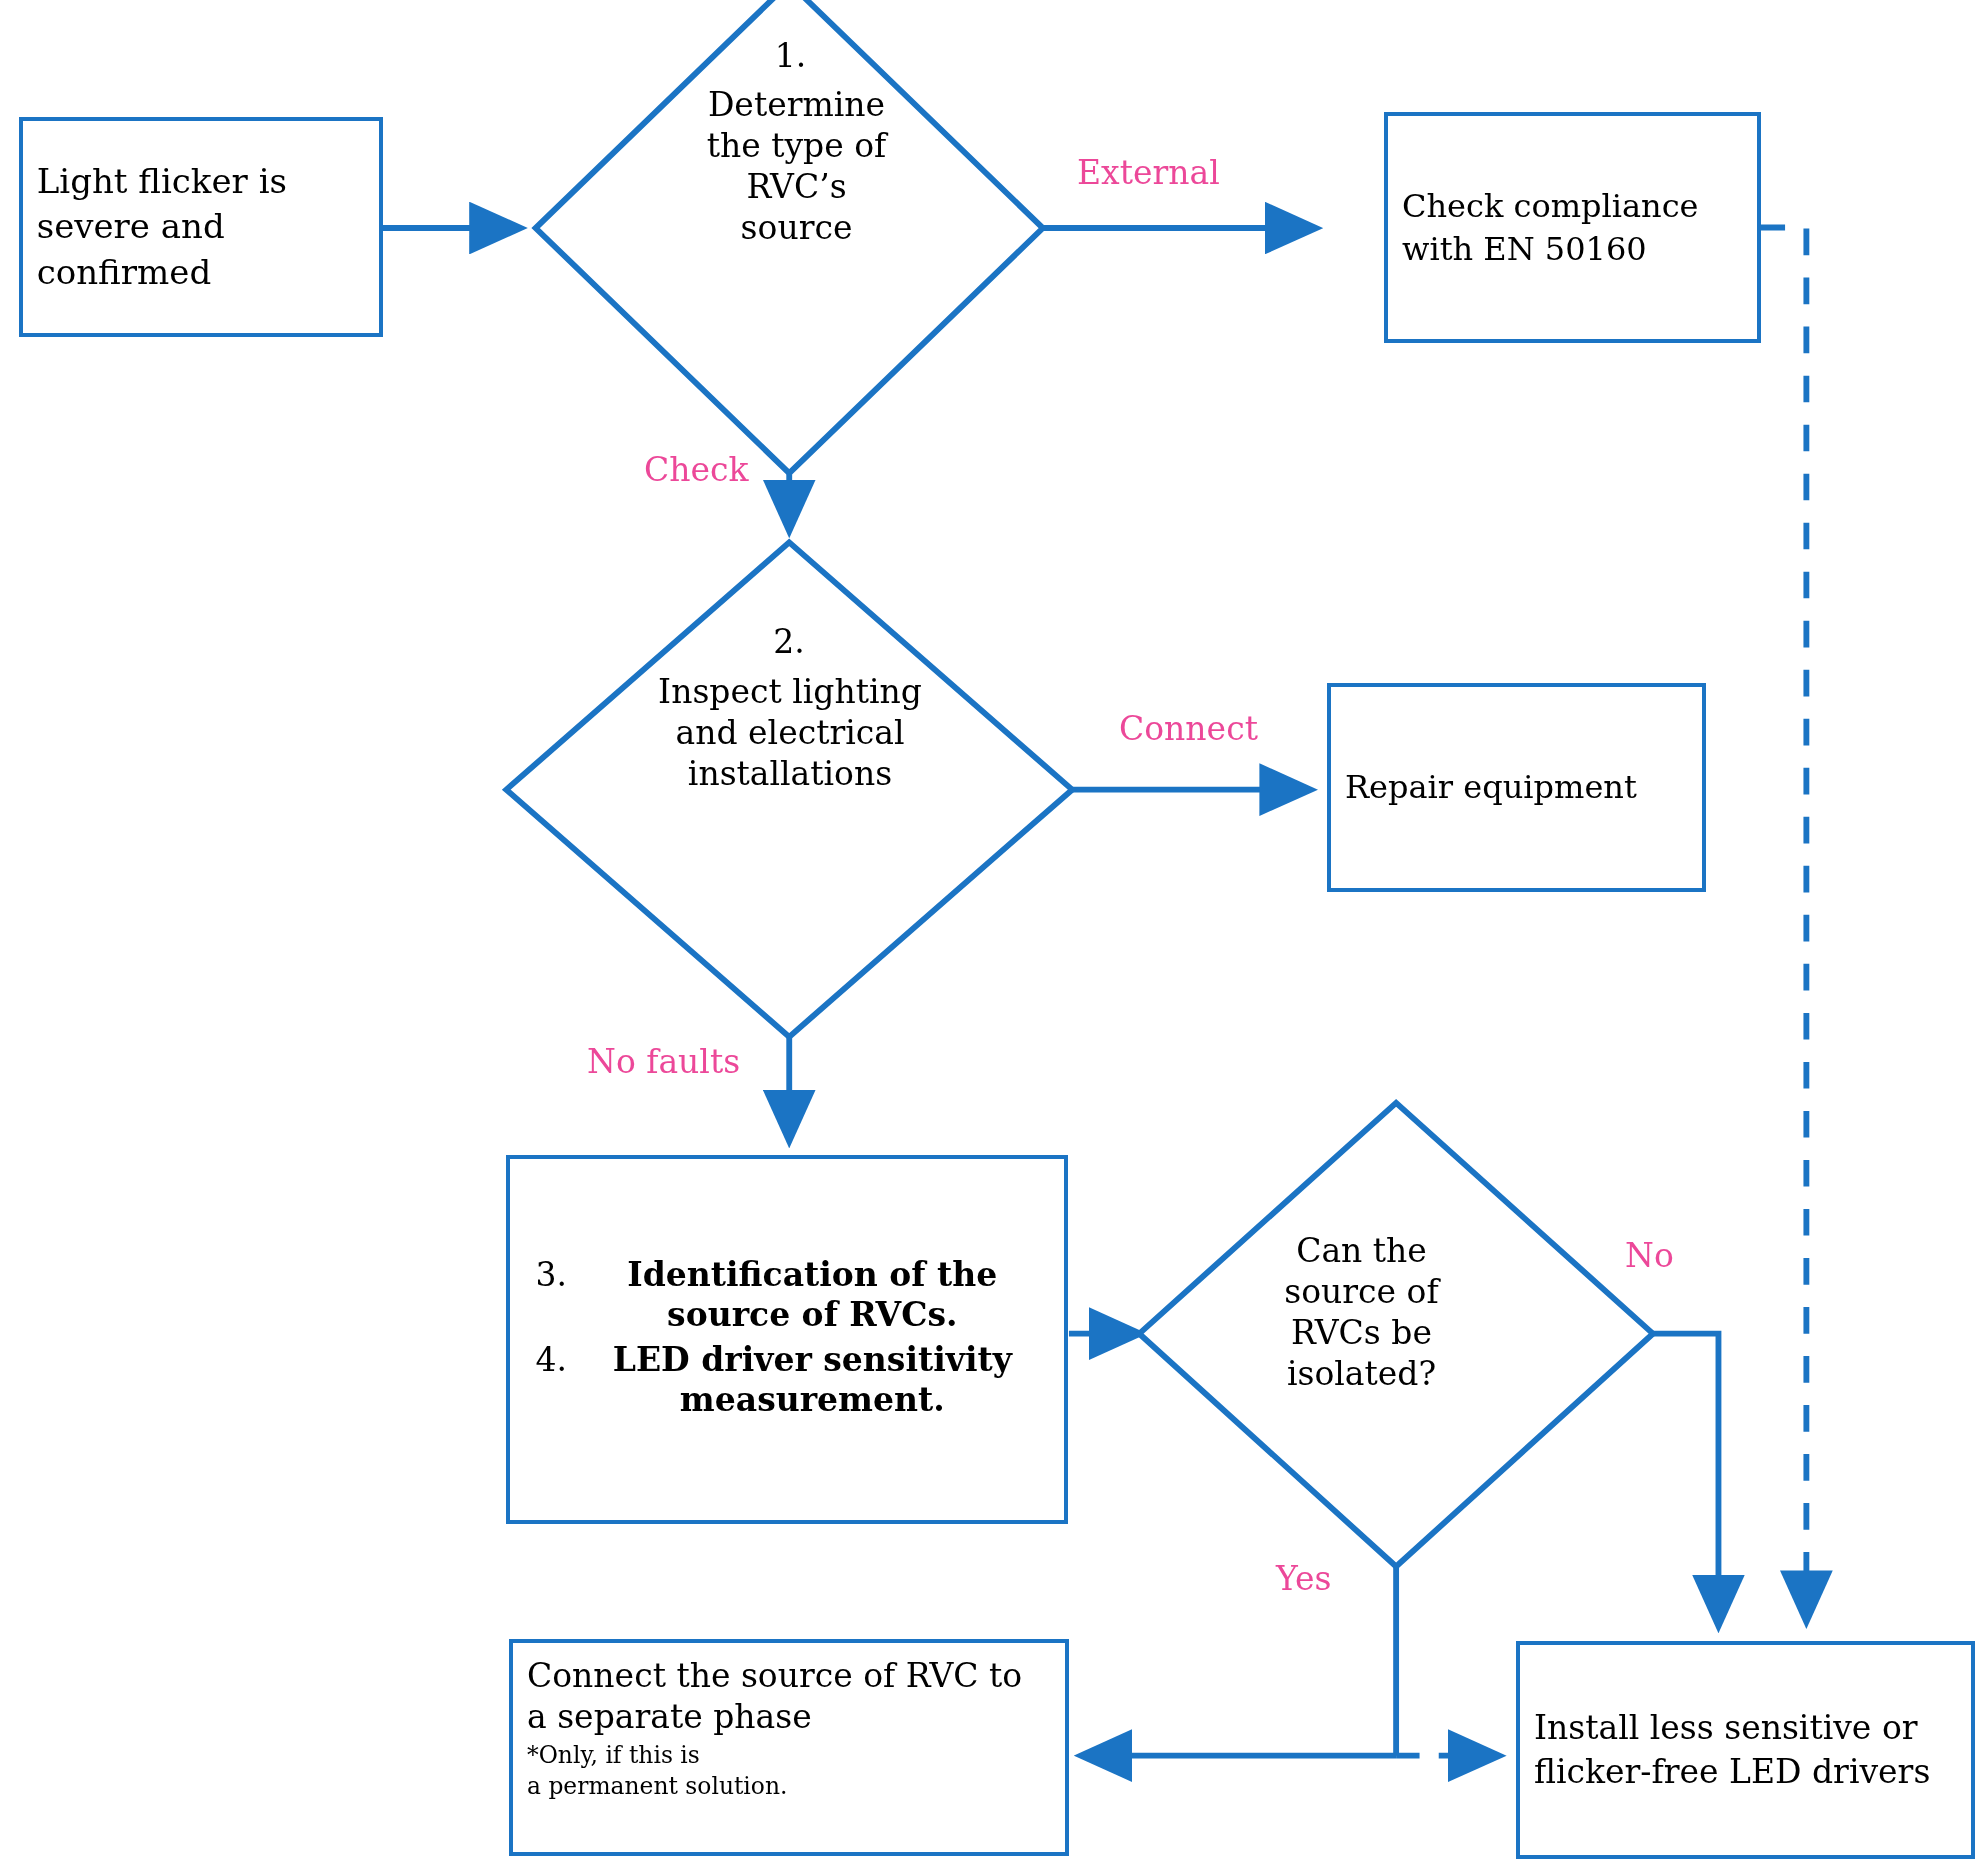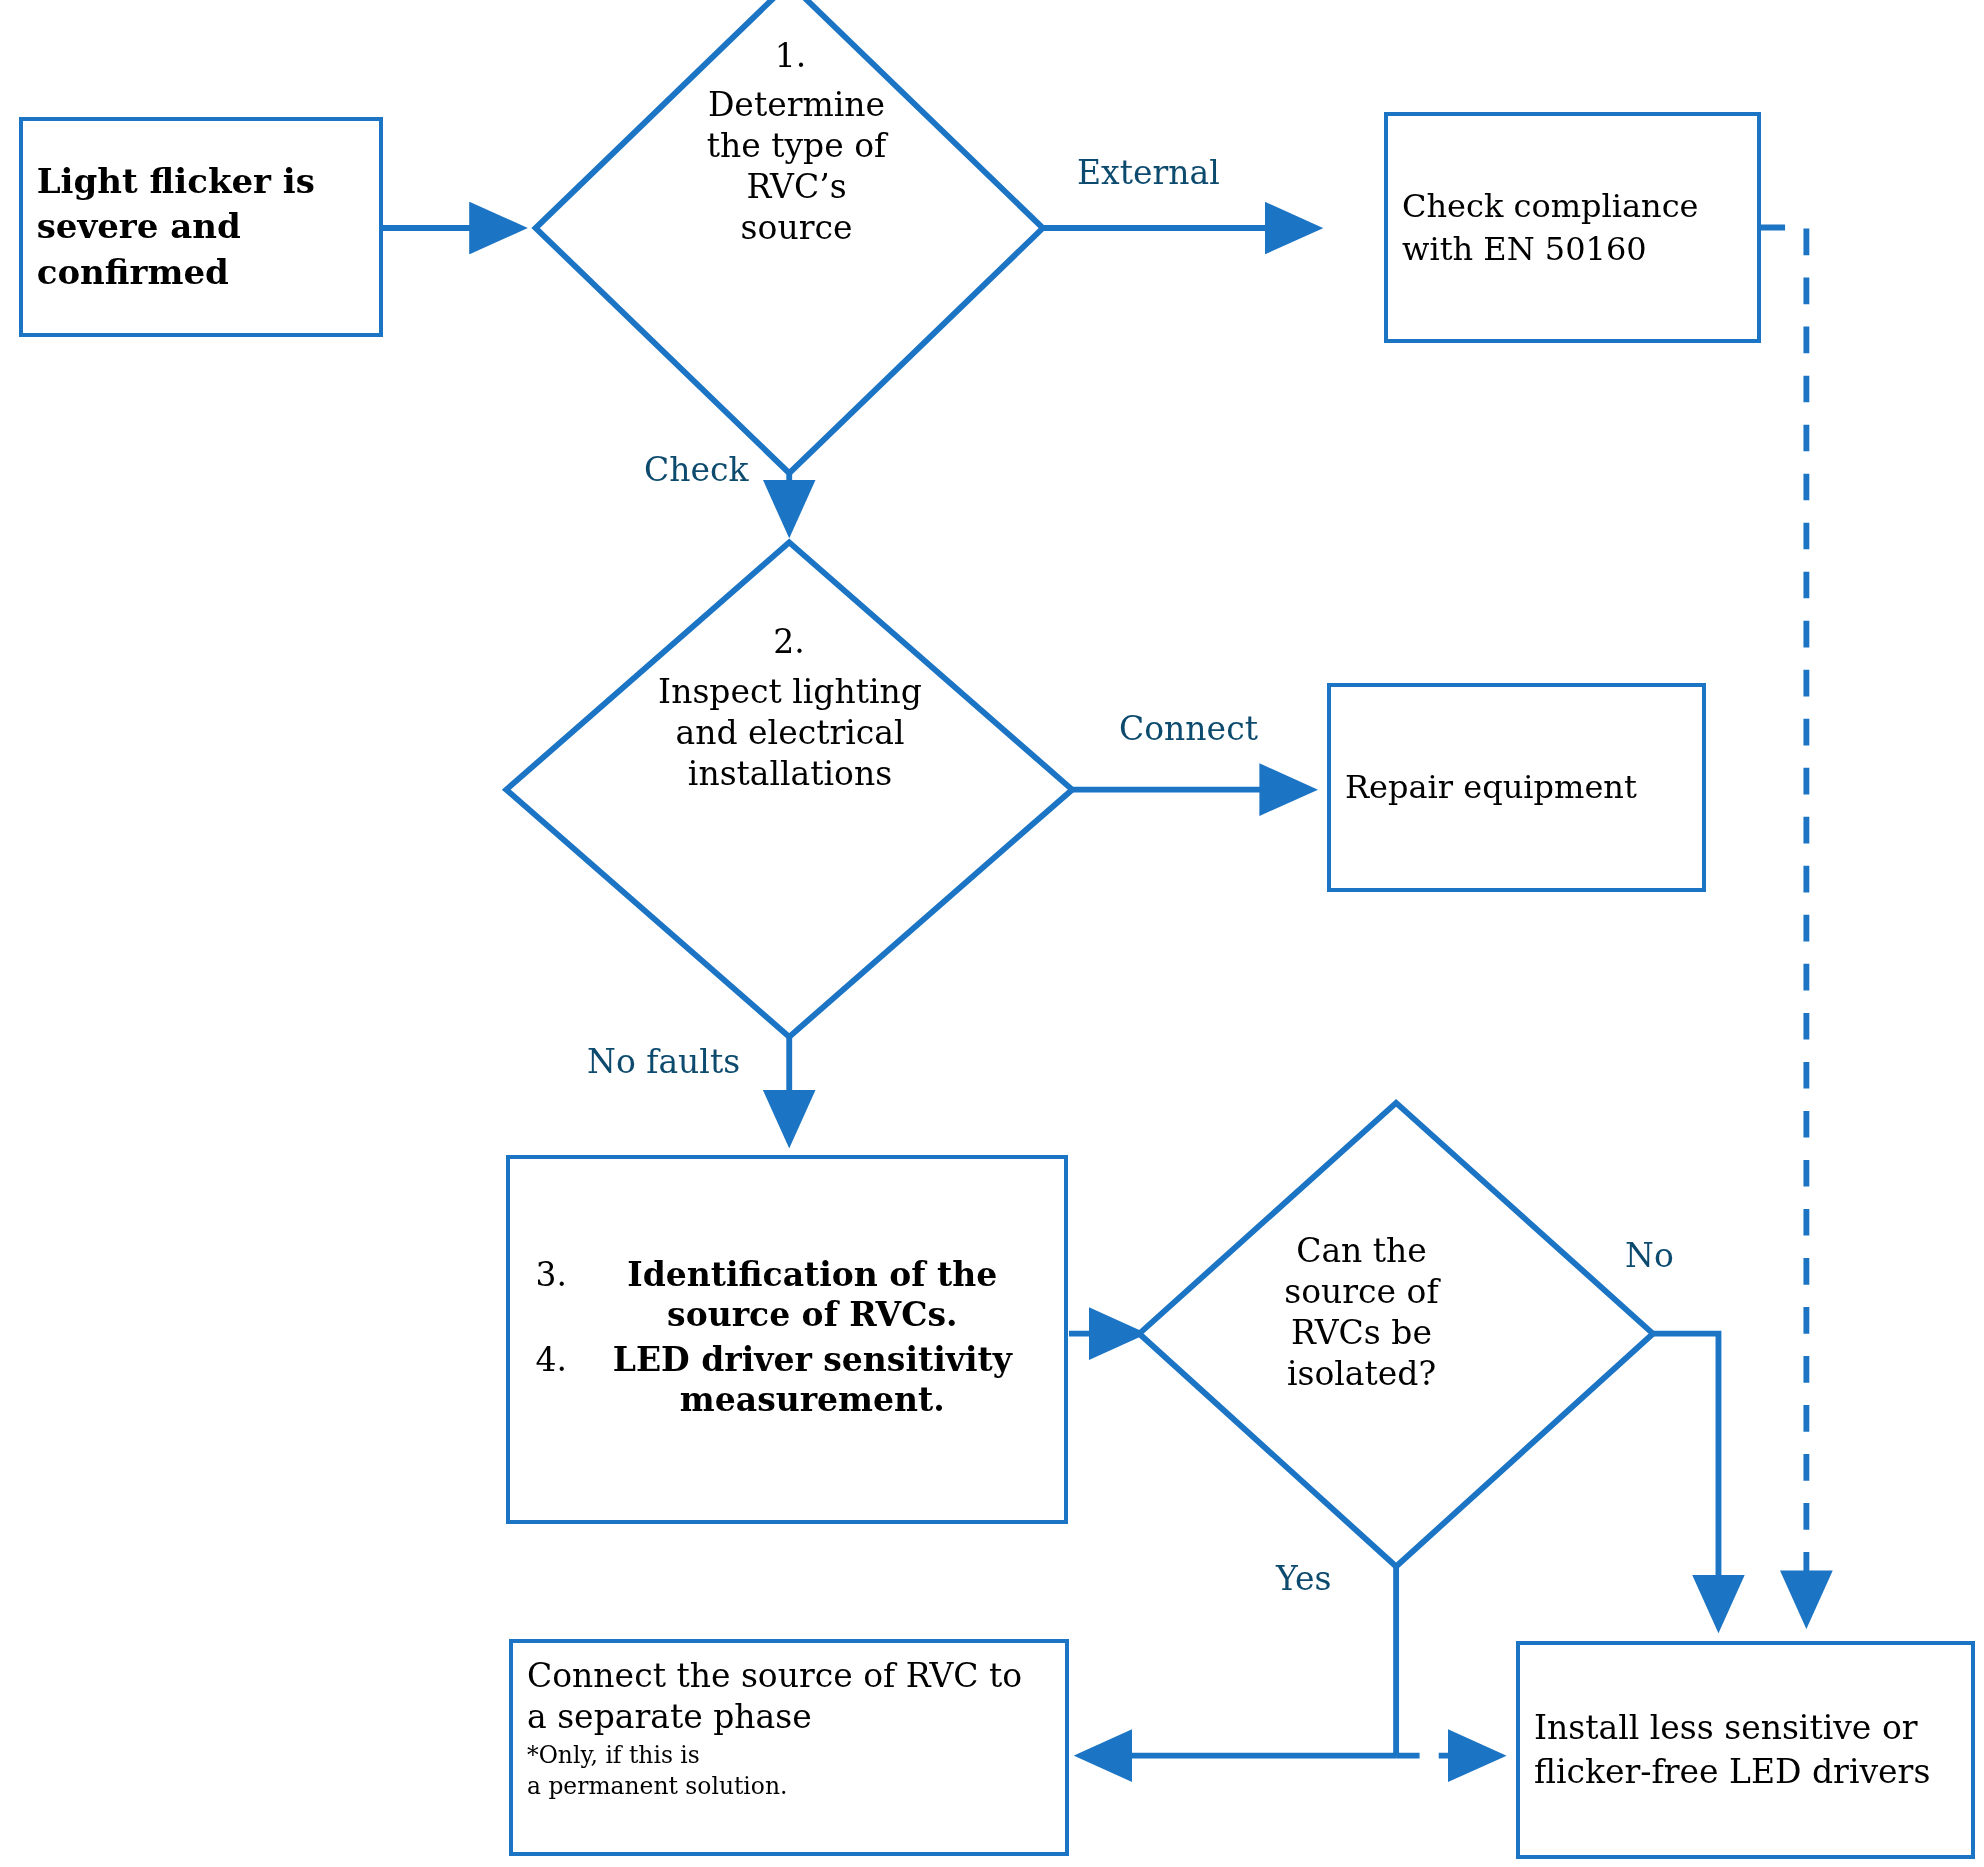--- a/index.html
+++ b/index.html
@@ -25,21 +25,21 @@
     border:4.8px solid #1B74C4;
     background:#ffffff;
   }
   .rect .body{
     width:100%;
     padding:0 14px;
     box-sizing:border-box;
   }
   .lbl{
     position:absolute;
-    color:#0c4a6e;
+    color:#ec4899;
     font-family:"DejaVu Serif","Liberation Serif",serif;
     white-space:nowrap;
   }
   .dtext{
     position:absolute;
     text-align:center;
     color:#000000;
     line-height:1.17;
   }
   .f60{font-size:32px;}
@@ -102,21 +102,21 @@
     <path d="M2620,3295 L2812,3295" stroke="#1B74C4" stroke-width="11" fill="none" stroke-dasharray="44 36" marker-end="url(#ah)"></path>
 
     <path d="M3208,427 L3390,427 L3390,3042" stroke="#1B74C4" stroke-width="11" fill="none" stroke-dasharray="50 42" marker-end="url(#ah)"></path>
 
     <polygon points="1481,-32 1957,428 1481,888 1005,428" fill="#ffffff" stroke="#1B74C4" stroke-width="11"></polygon>
     <polygon points="1481,1018 2012,1482 1481,1946 950,1482" fill="#ffffff" stroke="#1B74C4" stroke-width="11"></polygon>
     <polygon points="2620,2070 3102,2503 2620,2940 2138,2503" fill="#ffffff" stroke="#1B74C4" stroke-width="11"></polygon>
   </svg>
 
   <div class="node rect" style="left:18.7px;top:117px;width:364px;height:220px;justify-content:flex-start;">
-    <div class="body f64 lh13" style="text-align:left;font-weight:bold;">Light flicker is severe and confirmed</div>
+    <div class="body f64 lh13" style="text-align:left;">Light flicker is severe and confirmed</div>
   </div>
 
   <div class="dtext f62 lh12" style="left:708px;top:36px;width:165px;">1.</div>
   <div class="dtext f62 lh12" style="left:690px;top:85px;width:213px;">Determine the type of RVC’s source</div>
 
   <div class="node rect" style="left:1384px;top:112px;width:377px;height:231px;justify-content:flex-start;">
     <div class="body f60 lh13" style="text-align:left;">Check compliance with EN 50160</div>
   </div>
 
   <div class="dtext f62 lh12" style="left:709px;top:622px;width:160px;">2.</div>

